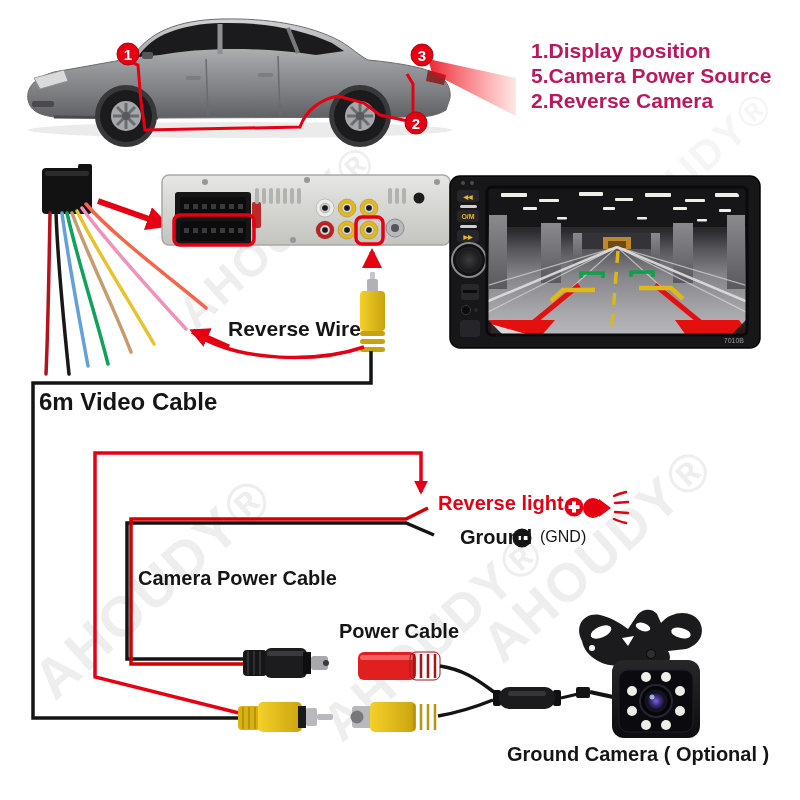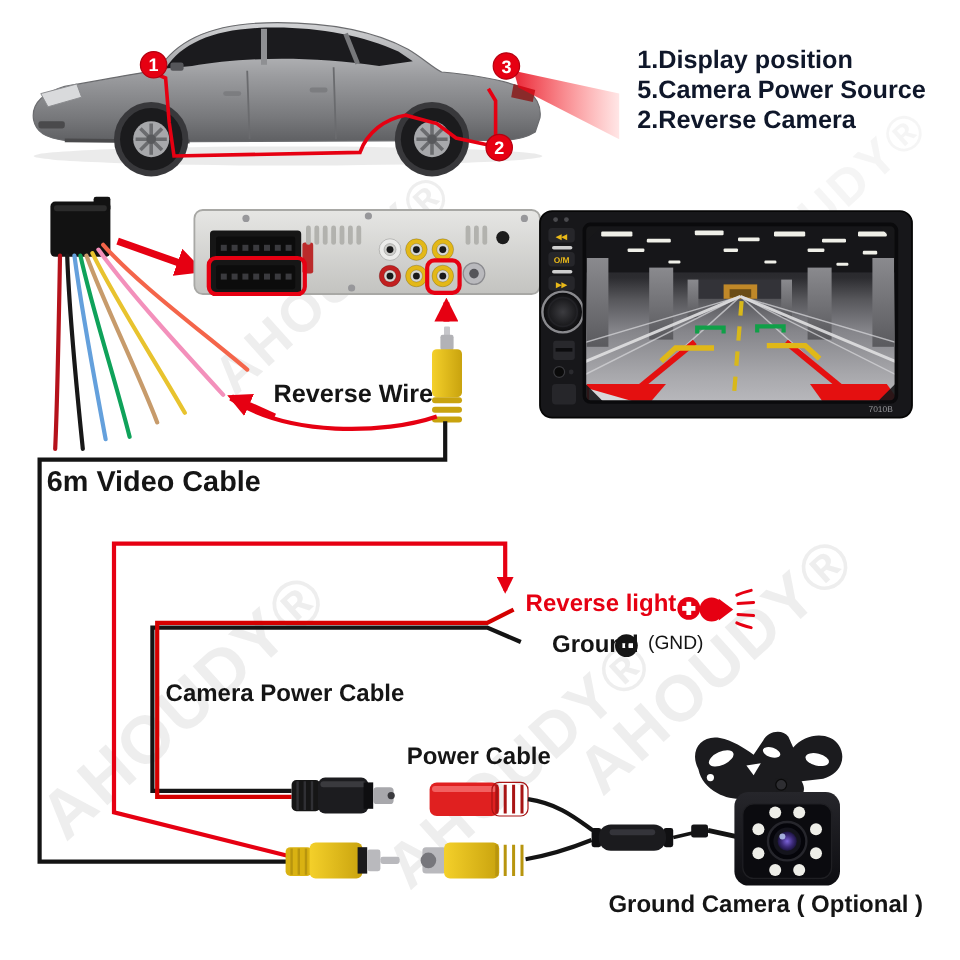--- a/index.html
+++ b/index.html
@@ -2,21 +2,21 @@
 <html><head>
 <meta charset="utf-8">
 <style>
   html,body{margin:0;padding:0;background:#fff;}
   #canvas{position:relative;width:800px;height:800px;background:#fff;overflow:hidden;
           font-family:"Liberation Sans",sans-serif;}
   .wm{position:absolute;color:#8a8a8a;opacity:0.14;font-weight:700;letter-spacing:2px;
       transform:rotate(-42deg);transform-origin:left center;white-space:nowrap;pointer-events:none;}
   svg{position:absolute;left:0;top:0;}
   .lbl{position:absolute;color:#151515;font-weight:700;white-space:nowrap;}
-  .legend{position:absolute;left:531px;top:38px;font-weight:700;font-size:21px;color:#0f172a;line-height:25px;}
+  .legend{position:absolute;left:531px;top:38px;font-weight:700;font-size:21px;color:#be185d;line-height:25px;}
 </style>
 </head>
 <body>
 
 <div id="canvas">
 
   <div class="wm" style="left:185px;top:292px;font-size:46px;">AHOUDY®</div>
   <div class="wm" style="left:42px;top:655px;font-size:56px;">AHOUDY®</div>
   <div class="wm" style="left:330px;top:700px;font-size:52px;">AHOUDY®</div>
   <div class="wm" style="left:490px;top:620px;font-size:54px;">AHOUDY®</div>

